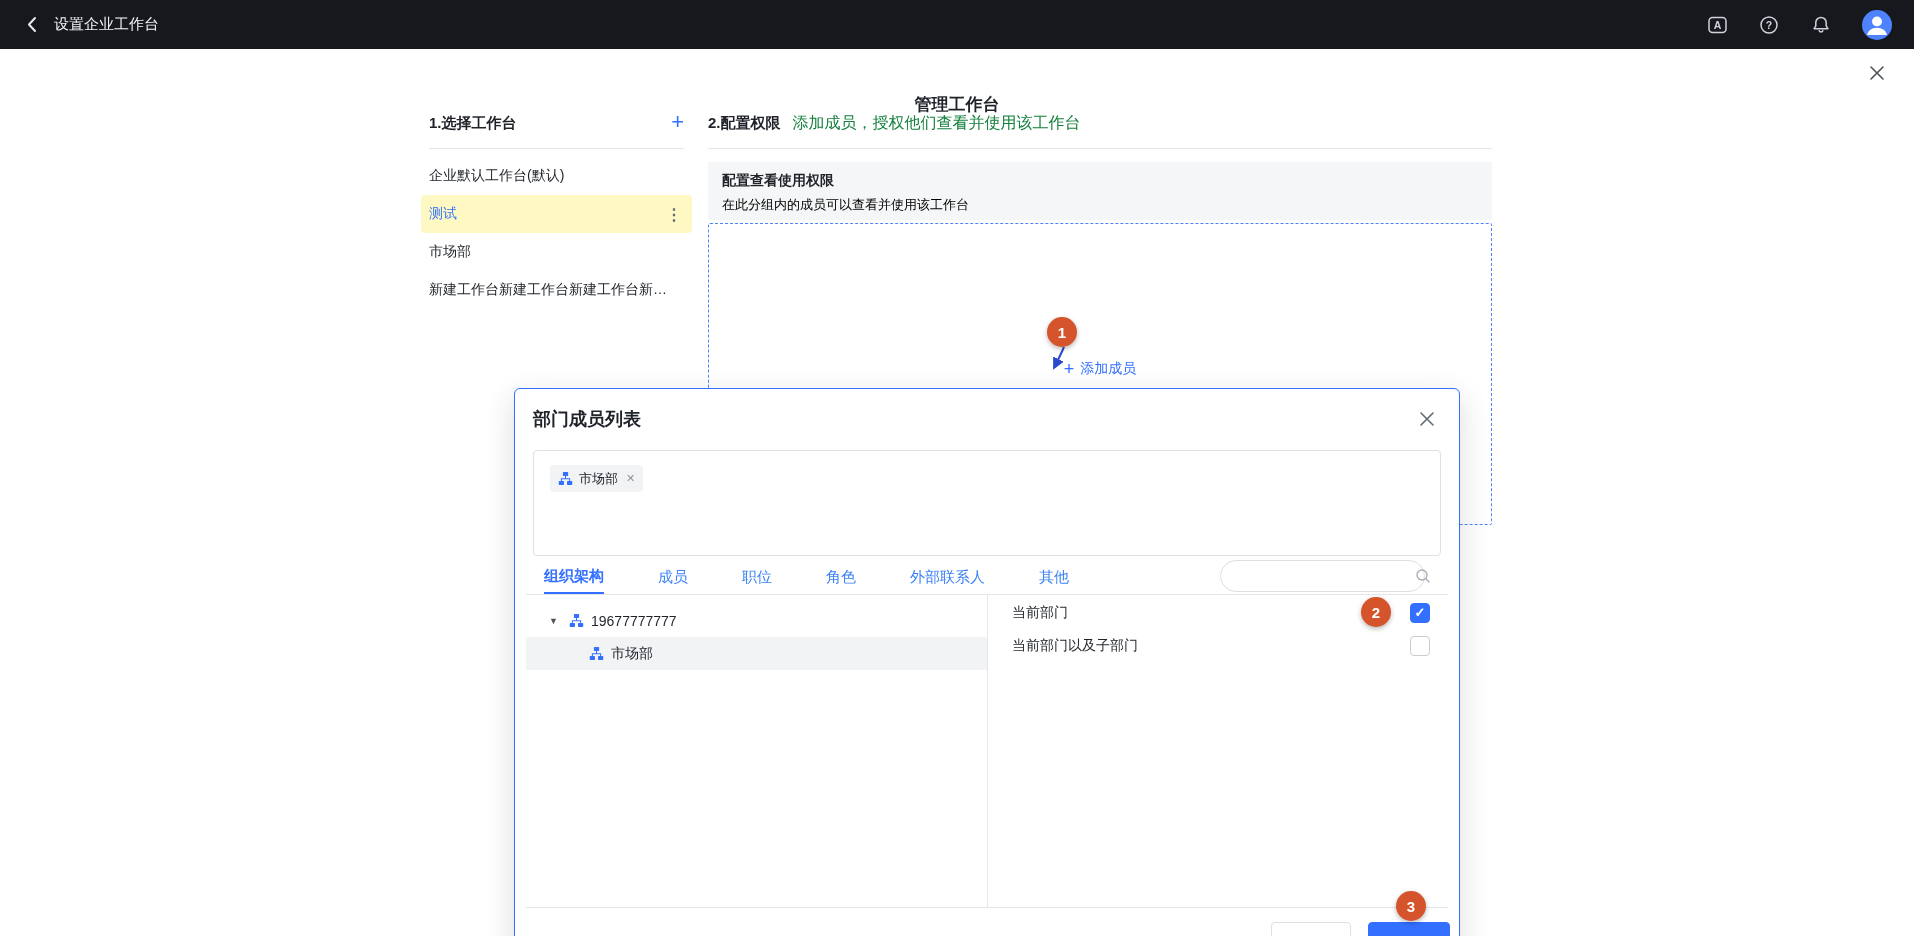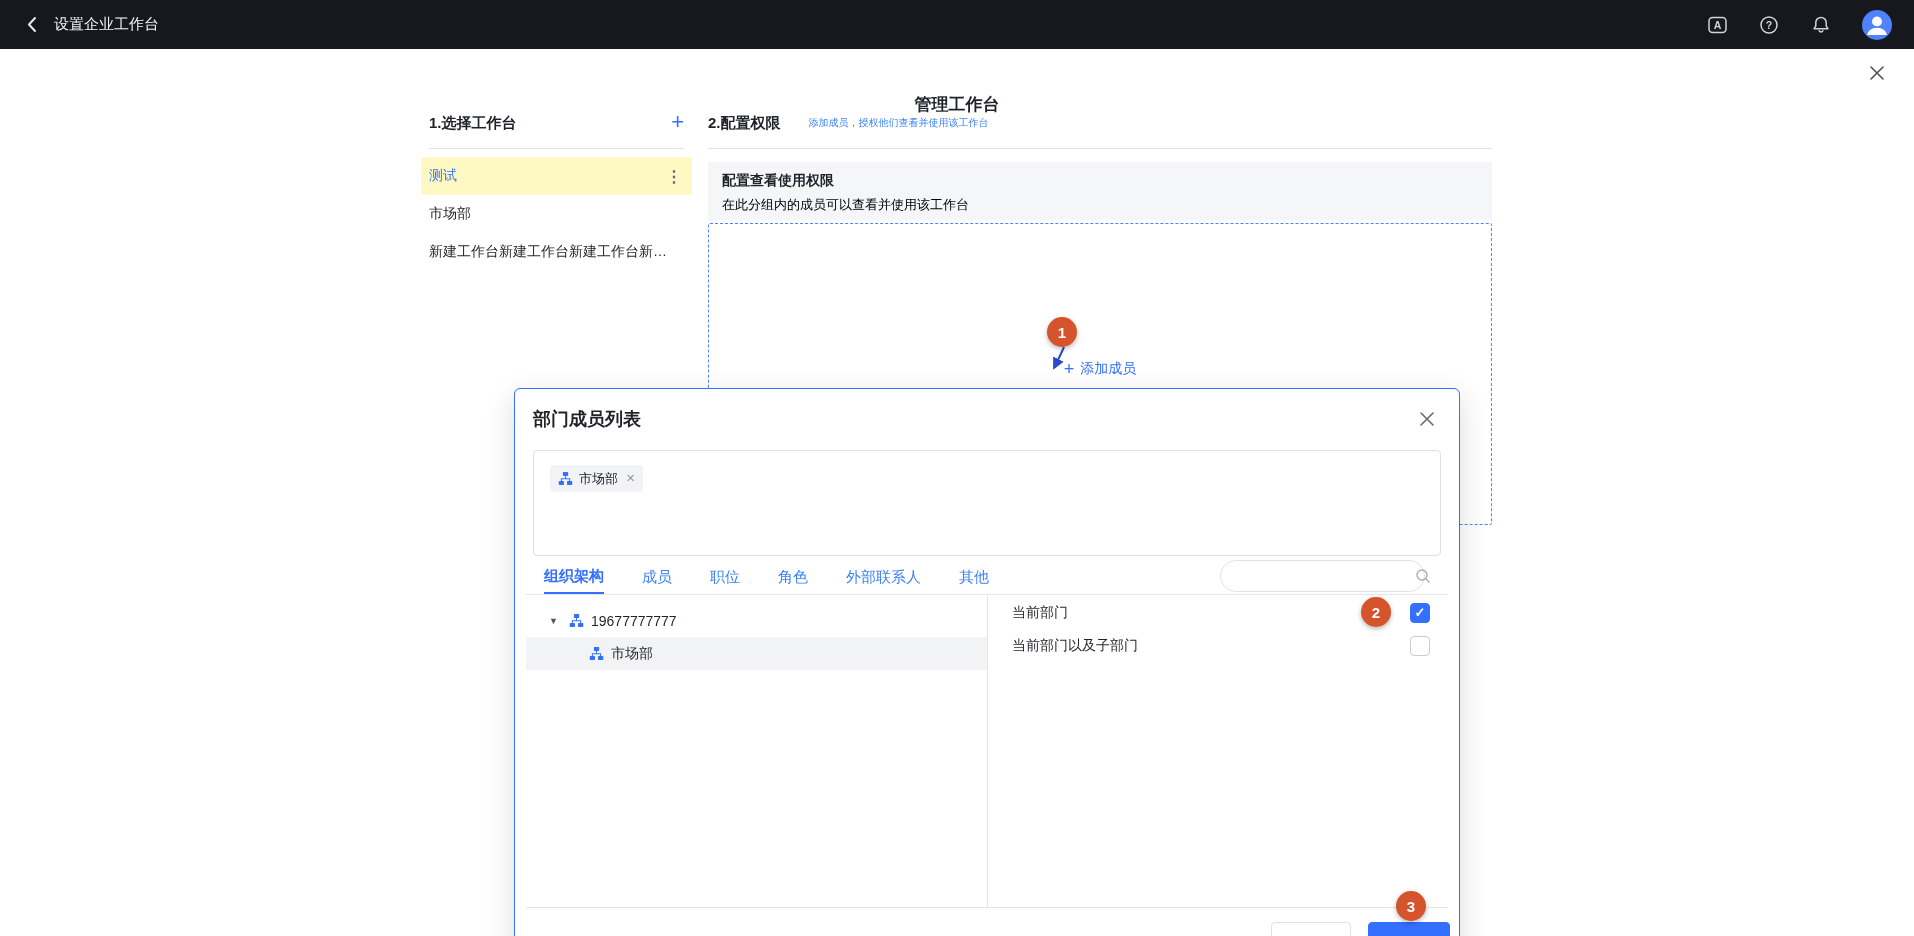--- a/index.html
+++ b/index.html
@@ -30,23 +30,23 @@
   .ws-list { margin-top: 8px; }
   .ws-item { position: relative; height: 38px; display: flex; align-items: center; padding: 0 24px 0 8px;
              margin: 0 -8px; border-radius: 4px; font-size: 14px; cursor: pointer; }
   .ws-item .ws-label { white-space: nowrap; overflow: hidden; text-overflow: ellipsis; }
   .ws-item.selected { background: #fef9c3; color: #3370ff; }
   .ws-more { position: absolute; right: 10px; top: 50%; transform: translateY(-50%); color: #646a73;
              font-size: 16px; font-weight: 700; cursor: pointer; }
 
   
   .right-panel { position: absolute; left: 708px; top: 112px; width: 784px; }
-  .rp-head { display: flex; align-items: flex-start; gap: 28px; height: 37px; border-bottom: 1px solid #e5e6eb; }
+  .rp-head { display: flex; align-items: flex-start; gap: 12px; height: 37px; border-bottom: 1px solid #e5e6eb; }
   .rp-title { font-size: 15px; font-weight: 700; line-height: 22px; }
-  .rp-hint { font-size: 10px; color: #3b82f6; line-height: 22px; }
+  .rp-hint { font-size: 16px; color: #15803d; line-height: 22px; }
   .perm-box { margin-top: 13px; height: 58px; background: #f5f6f7; padding: 10px 14px; }
   .perm-title { font-size: 14px; font-weight: 700; }
   .perm-desc { font-size: 13px; color: #000000; margin-top: 6px; }
   .dashed-area { position: relative; margin-top: 3px; height: 302px; border: 1px dashed #4e83fd; border-radius: 2px; }
   .add-member { position: absolute; left: 50%; top: 136px; transform: translateX(-50%);
                 display: flex; align-items: center; gap: 6px; color: #3370ff; font-size: 14px; cursor: pointer; white-space: nowrap; }
   .add-member .plus { font-size: 18px; line-height: 18px; }
 
   
   .badge { position: absolute; width: 30px; height: 30px; border-radius: 50%; background: #d5542c; color: #fff;
@@ -63,21 +63,21 @@
   .modal-title { position: absolute; left: 18px; top: 18px; font-size: 18px; font-weight: 700; }
   .modal-close { position: absolute; right: 20px; top: 18px; width: 24px; height: 24px;
                  display: flex; align-items: center; justify-content: center; cursor: pointer; }
 
   .selected-box { position: absolute; left: 18px; right: 18px; top: 61px; height: 106px;
                   border: 1px solid #dee0e3; border-radius: 4px; padding: 14px 16px; }
   .chip { display: inline-flex; align-items: center; gap: 6px; height: 27px; padding: 0 8px;
           background: #f2f3f5; border-radius: 4px; font-size: 13px; cursor: default; }
   .chip-x { color: #8f959e; font-size: 11px; margin-left: 2px; cursor: pointer; }
 
-  .tabs { position: absolute; left: 29px; top: 171px; height: 34px; display: flex; gap: 38px; }
+  .tabs { position: absolute; left: 29px; top: 171px; height: 34px; display: flex; gap: 54px; }
   .tab { height: 34px; display: flex; align-items: center; font-size: 15px; cursor: pointer; color: #3b82f6; }
   .tab.active { color: #3370ff; border-bottom: 2px solid #3370ff; font-weight: 600; }
   .tabs-divider { position: absolute; left: 11px; right: 11px; top: 205px; height: 1px; background: #e5e6eb; }
 
   .search-box { position: absolute; right: 34px; top: 171px; width: 205px; height: 32px;
                 border: 1px solid #dee0e3; border-radius: 16px; display: flex; align-items: center; }
   .search-box input { flex: 1; border: none; outline: none; background: transparent; font-size: 13px;
                       padding: 0 4px 0 14px; font-family: "Liberation Sans", sans-serif; }
   .search-icon { margin-right: 10px; display: flex; }
 
@@ -155,20 +155,23 @@
       </svg>
     </span>
   </div>
 
   <section class="left-panel">
     <div class="lp-head">
       <span class="lp-title">1.选择工作台</span>
       <span class="lp-plus">+</span>
     </div>
     <div class="ws-list">
+      <div class="ws-item">
+        <span class="ws-label">企业默认工作台(默认)</span>
+      </div>
       <div class="ws-item selected">
         <span class="ws-label">测试</span>
         <span class="ws-more">⋮</span>
       </div>
       <div class="ws-item">
         <span class="ws-label">市场部</span>
       </div>
       <div class="ws-item">
         <span class="ws-label">新建工作台新建工作台新建工作台新建...</span>
       </div>

